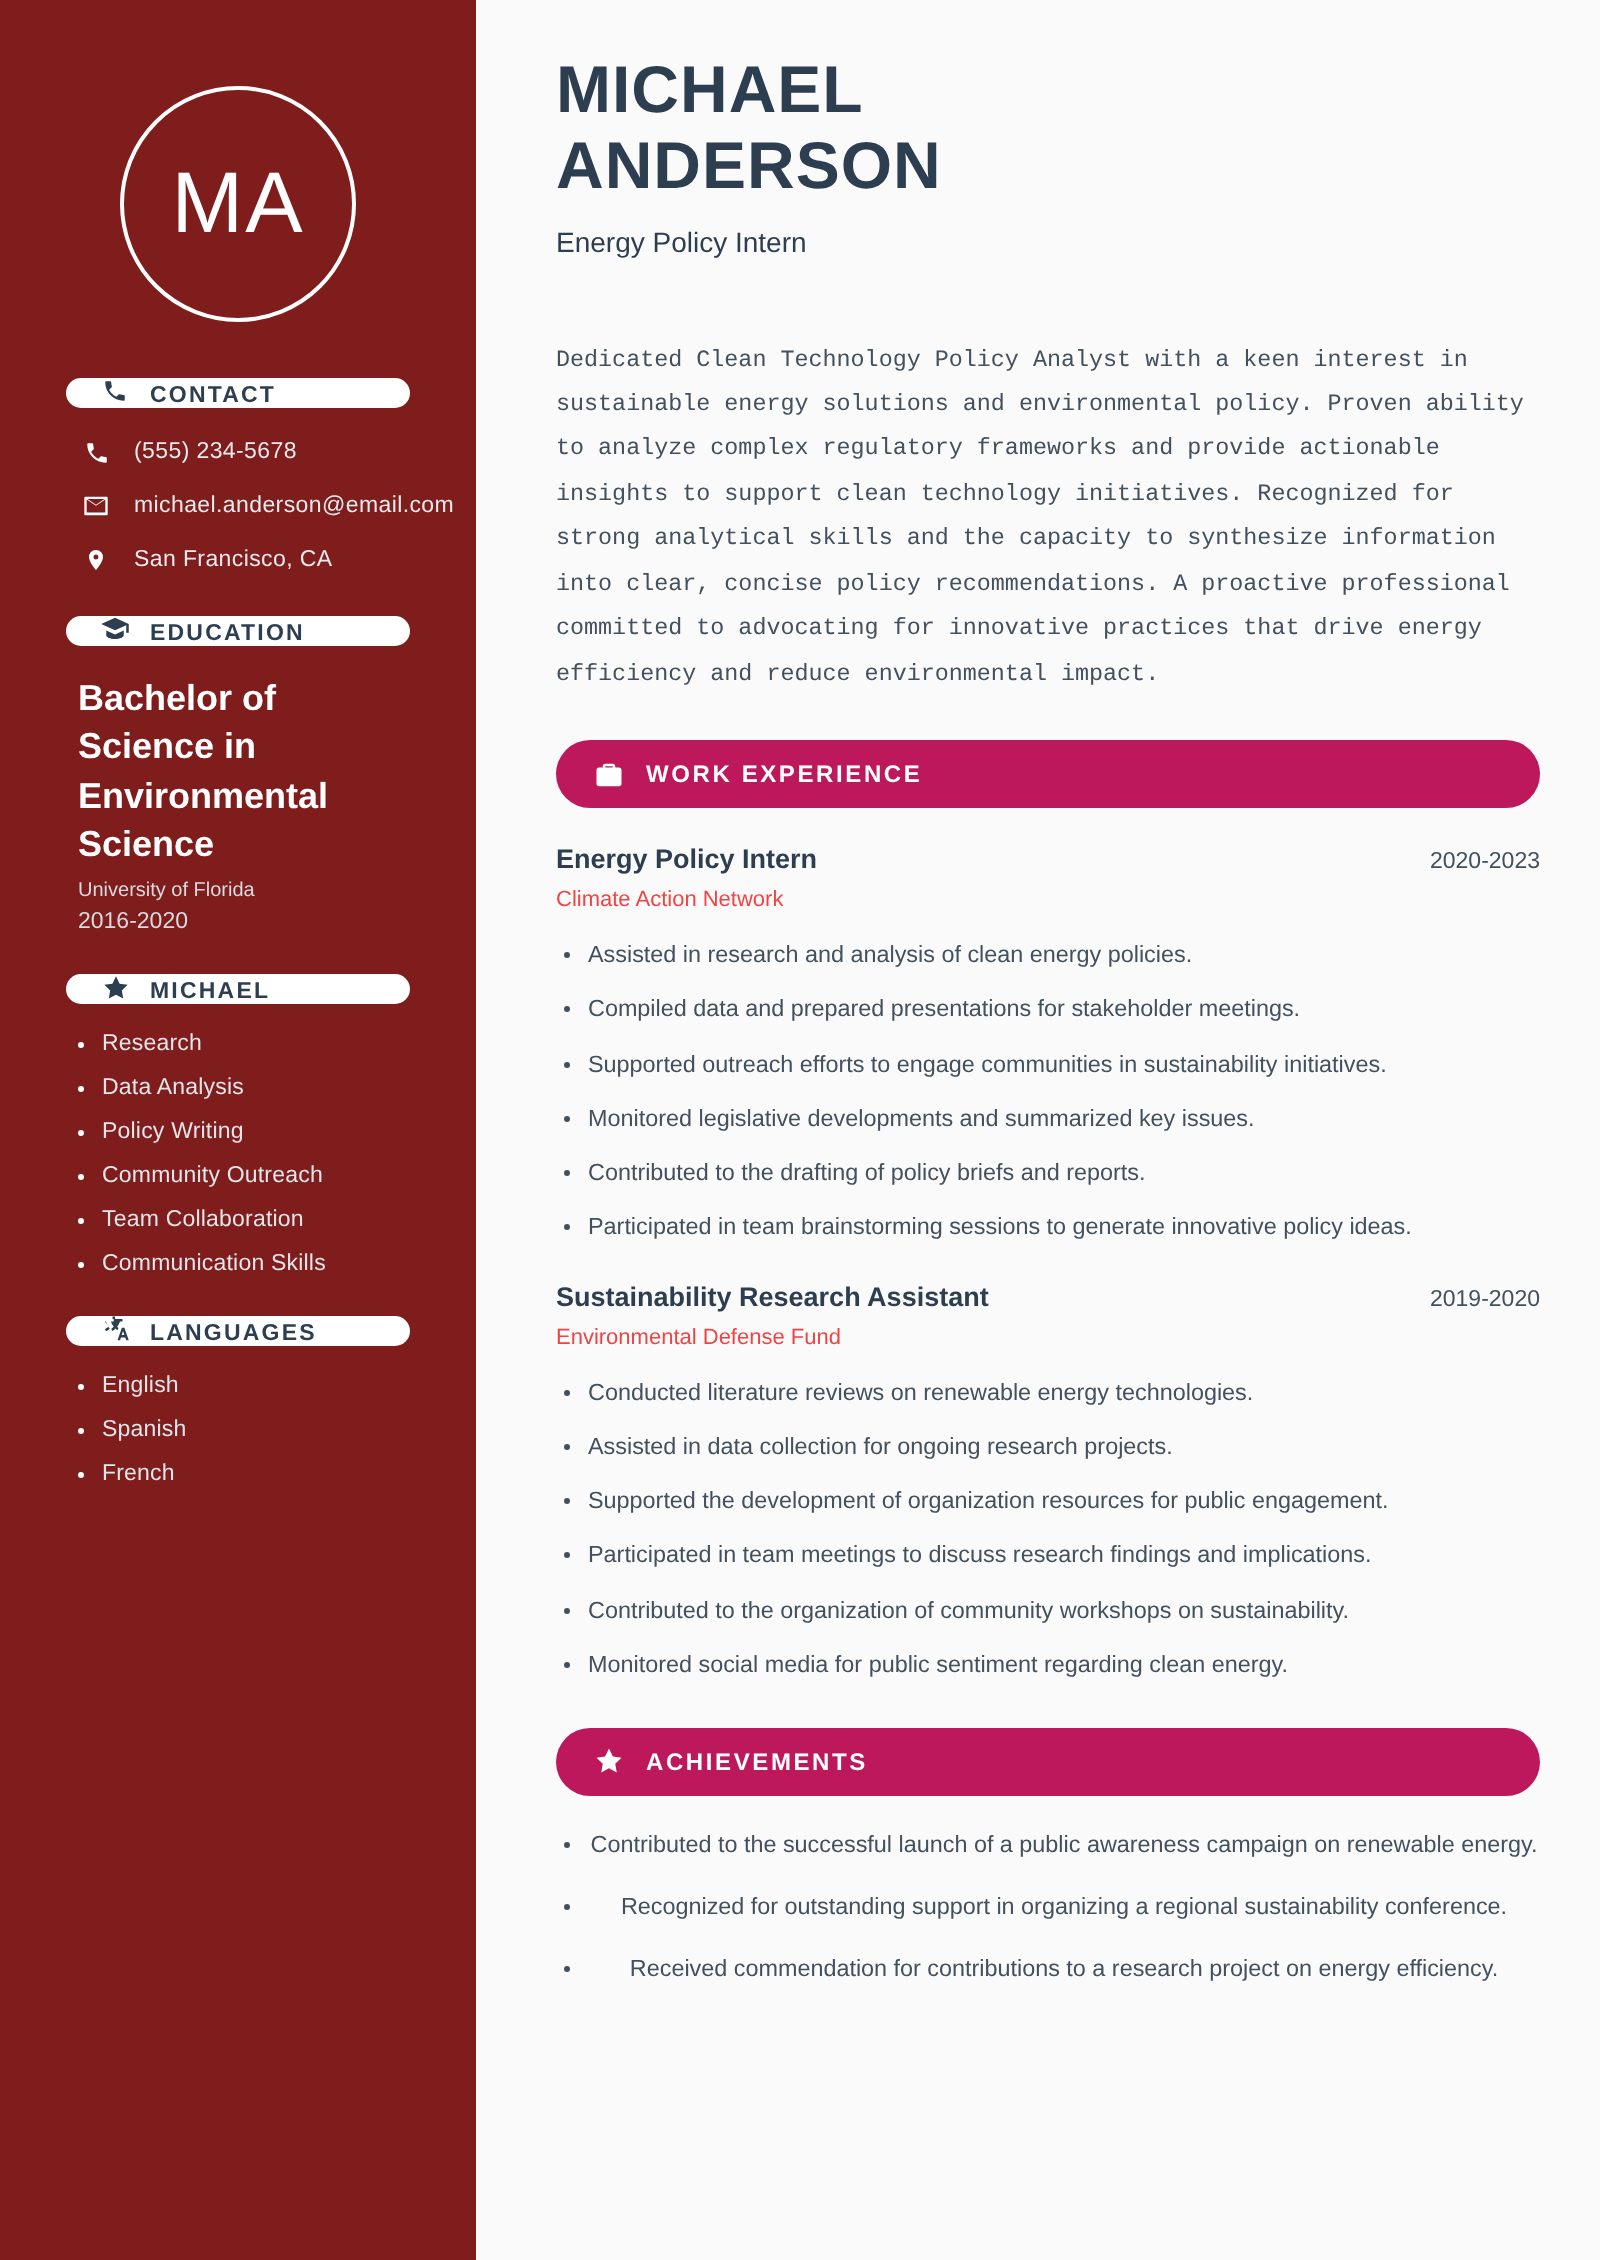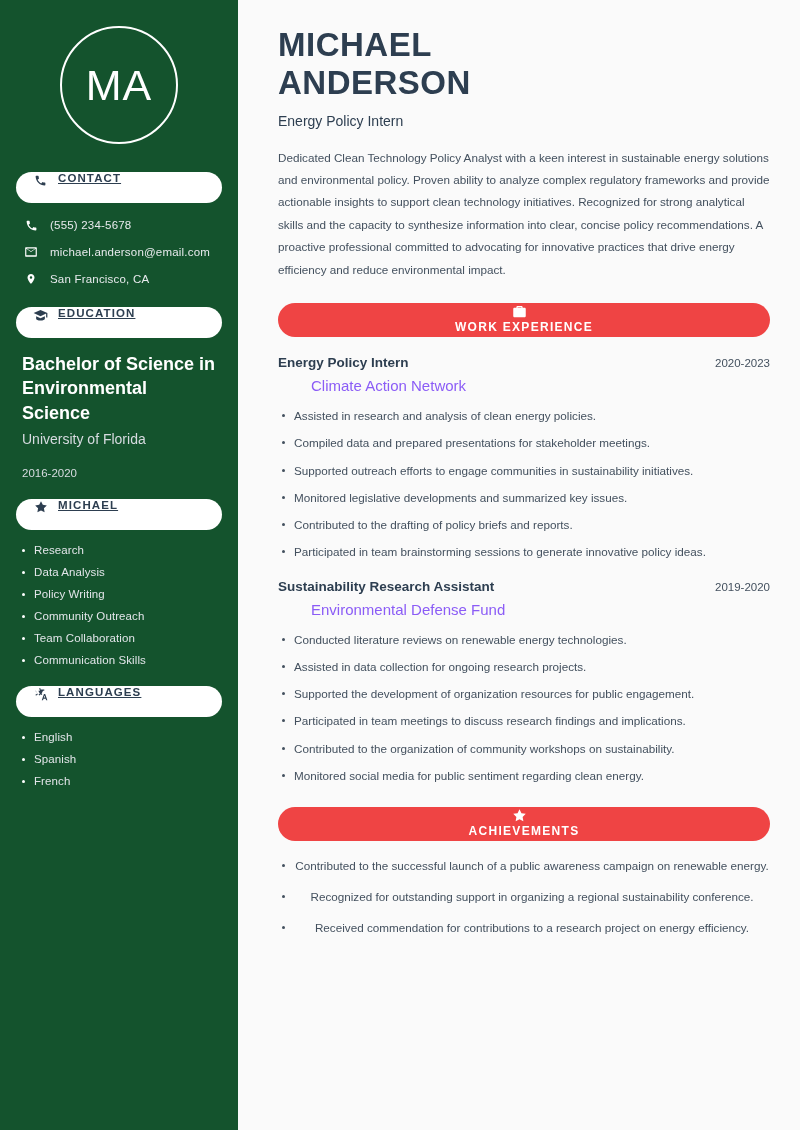--- a/index.html
+++ b/index.html
@@ -18,23 +18,23 @@
     width: 800px;
     height: 1130px;
     background: #fafafa;
     display: flex;
     overflow: hidden;
   }
 
   
   .sidebar {
     width: 238px;
-    background: #14532d;
+    background: #7f1d1d;
     color: #ffffff;
-    padding: 0;
+    padding: 17px;
     box-sizing: border-box;
     flex: 0 0 238px;
     position: relative;
   }
 
   .avatar-wrap {
     display: flex;
     justify-content: center;
     margin-top: 26px;
     margin-bottom: 28px;
@@ -55,26 +55,25 @@
     font-weight: 400;
     color: #ffffff;
     font-family: "Liberation Sans", sans-serif;
   }
 
   .side-pill {
     margin: 0 16px 14px 16px;
     background: #ffffff;
     color: #2d3e50;
     border-radius: 20px;
-    height: 31px;
-    display: flex;
-    align-items: flex-start;
+    height: 15px;
+    display: flex;
+    align-items: flex-end;
     padding: 0 16px;
     box-sizing: border-box;
-    text-decoration: underline;
   }
   .side-pill .pill-icon {
     display: inline-flex;
     align-items: center;
     justify-content: center;
     width: 17px;
     height: 17px;
     margin-right: 9px;
   }
   .side-pill .pill-label {
@@ -108,23 +107,23 @@
   }
 
   .edu-degree {
     font-size: 18px;
     font-weight: bold;
     line-height: 1.35;
     color: #ffffff;
     margin-bottom: 6px;
   }
   .edu-school {
-    font-size: 14px;
+    font-size: 10px;
     color: #d7dbe0;
-    margin-bottom: 20px;
+    margin-bottom: 4px;
   }
   .edu-dates {
     font-size: 11.5px;
     color: #d7dbe0;
   }
 
   .bullet-list {
     list-style: none;
     margin: 0;
     padding: 0;
@@ -165,37 +164,37 @@
     margin: 0;
   }
   .job-title {
     font-size: 14px;
     color: #2d3e50;
     margin-top: 10px;
     margin-bottom: 0;
     font-weight: 400;
   }
   .summary {
-    margin-top: 18px;
+    margin-top: 40px;
     font-size: 11.7px;
     line-height: 1.92;
     color: #43505e;
+    font-family: Liberation Mono, monospace;
   }
 
   .section-bar {
     margin-top: 22px;
-    background: #ef4444;
+    background: #be185d;
     border-radius: 20px;
     height: 34px;
     display: flex;
     align-items: center;
     padding: 0 18px;
     box-sizing: border-box;
     color: #ffffff;
-    flex-direction: column;
   }
   .section-bar .sec-icon {
     width: 17px;
     height: 17px;
     display: inline-flex;
     align-items: center;
     justify-content: center;
     margin-right: 10px;
   }
   .section-bar .sec-label {
@@ -215,24 +214,23 @@
   .job-role {
     font-size: 13.5px;
     font-weight: bold;
     color: #2d3e50;
   }
   .job-dates {
     font-size: 11.5px;
     color: #43505e;
   }
   .job-org {
-    font-size: 15px;
-    color: #8b5cf6;
+    font-size: 11px;
+    color: #ef4444;
     margin-top: 7px;
-    margin-left: 33px;
   }
   .job-points {
     list-style: none;
     margin: 13px 0 0 0;
     padding: 0;
   }
   .job-points li {
     font-size: 11.7px;
     color: #43505e;
     line-height: 1.55;

